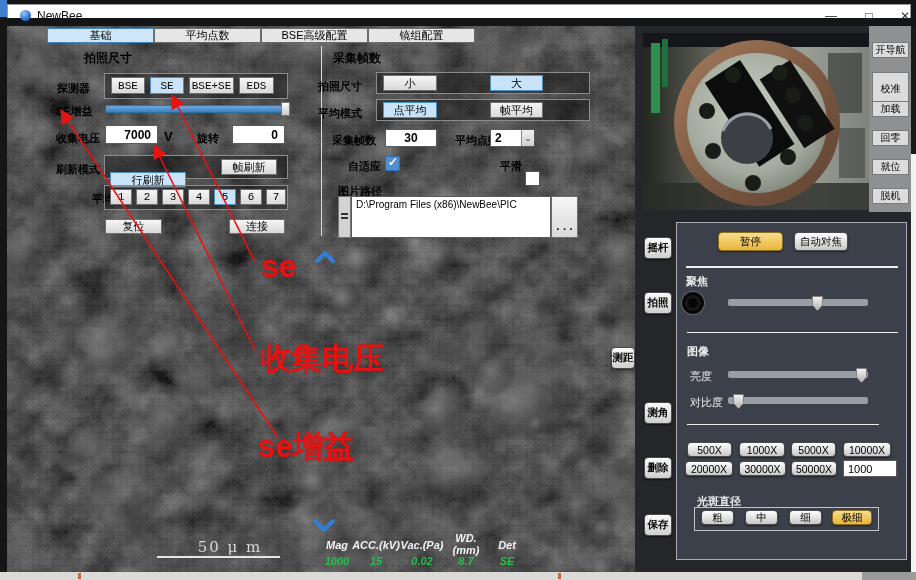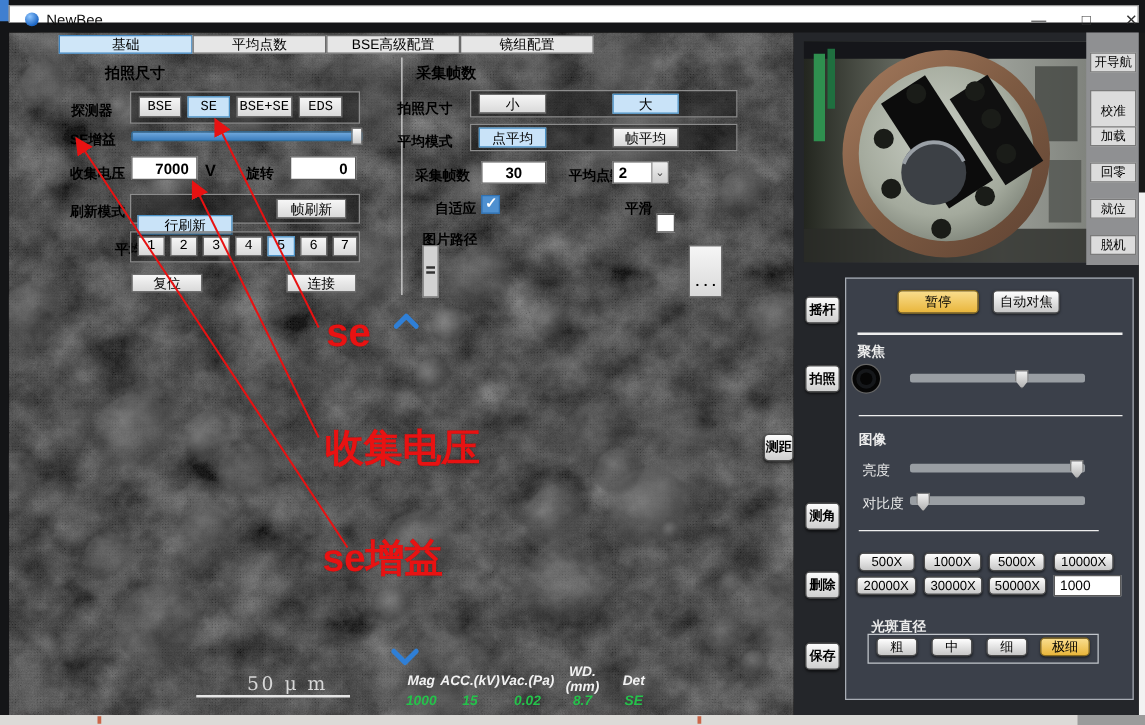--- a/index.html
+++ b/index.html
@@ -237,20 +237,21 @@
   <div class="abs lbl" style="left:348px;top:159px;">自适应</div>
   <div class="abs cb checked" style="left:385px;top:156px;width:15px;height:15px;"></div>
   <div class="abs lbl" style="left:500px;top:159px;">平滑</div>
   <div class="abs cb" style="left:525px;top:156px;width:15px;height:15px;"></div>
 
   <div class="abs lbl" style="left:338px;top:184px;">图片路径</div>
   <div class="abs" style="left:338px;top:196px;width:13px;height:42px;background:#d2d2d2;border:1px solid #777;">
     <div style="margin:16px auto 0;width:7px;height:2px;background:#333;"></div>
     <div style="margin:2px auto 0;width:7px;height:2px;background:#333;"></div>
   </div>
+  <div class="abs winput" style="left:351px;top:196px;width:200px;height:42px;align-items:flex-start;padding:2px 4px;font-size:10px;">D:\Program Files (x86)\NewBee\PIC</div>
   <div class="abs gbtn" style="left:551px;top:196px;width:27px;height:42px;font-weight:700;align-items:flex-end;padding-bottom:4px;">...</div>
 
   <div class="abs" style="left:315px;top:250px;z-index:5;">
     <svg width="20" height="14">
         <polyline points="2,11 10,3 18,11" stroke="#2f7fd6" stroke-width="4" fill="none" stroke-linecap="round" stroke-linejoin="round"></polyline>
       </svg>
   </div>
   <div class="abs" style="left:313px;top:518px;z-index:5;">
     <svg width="22" height="15">
         <polyline points="2,3 11,12 20,3" stroke="#2f7fd6" stroke-width="4" fill="none" stroke-linecap="round" stroke-linejoin="round"></polyline>

